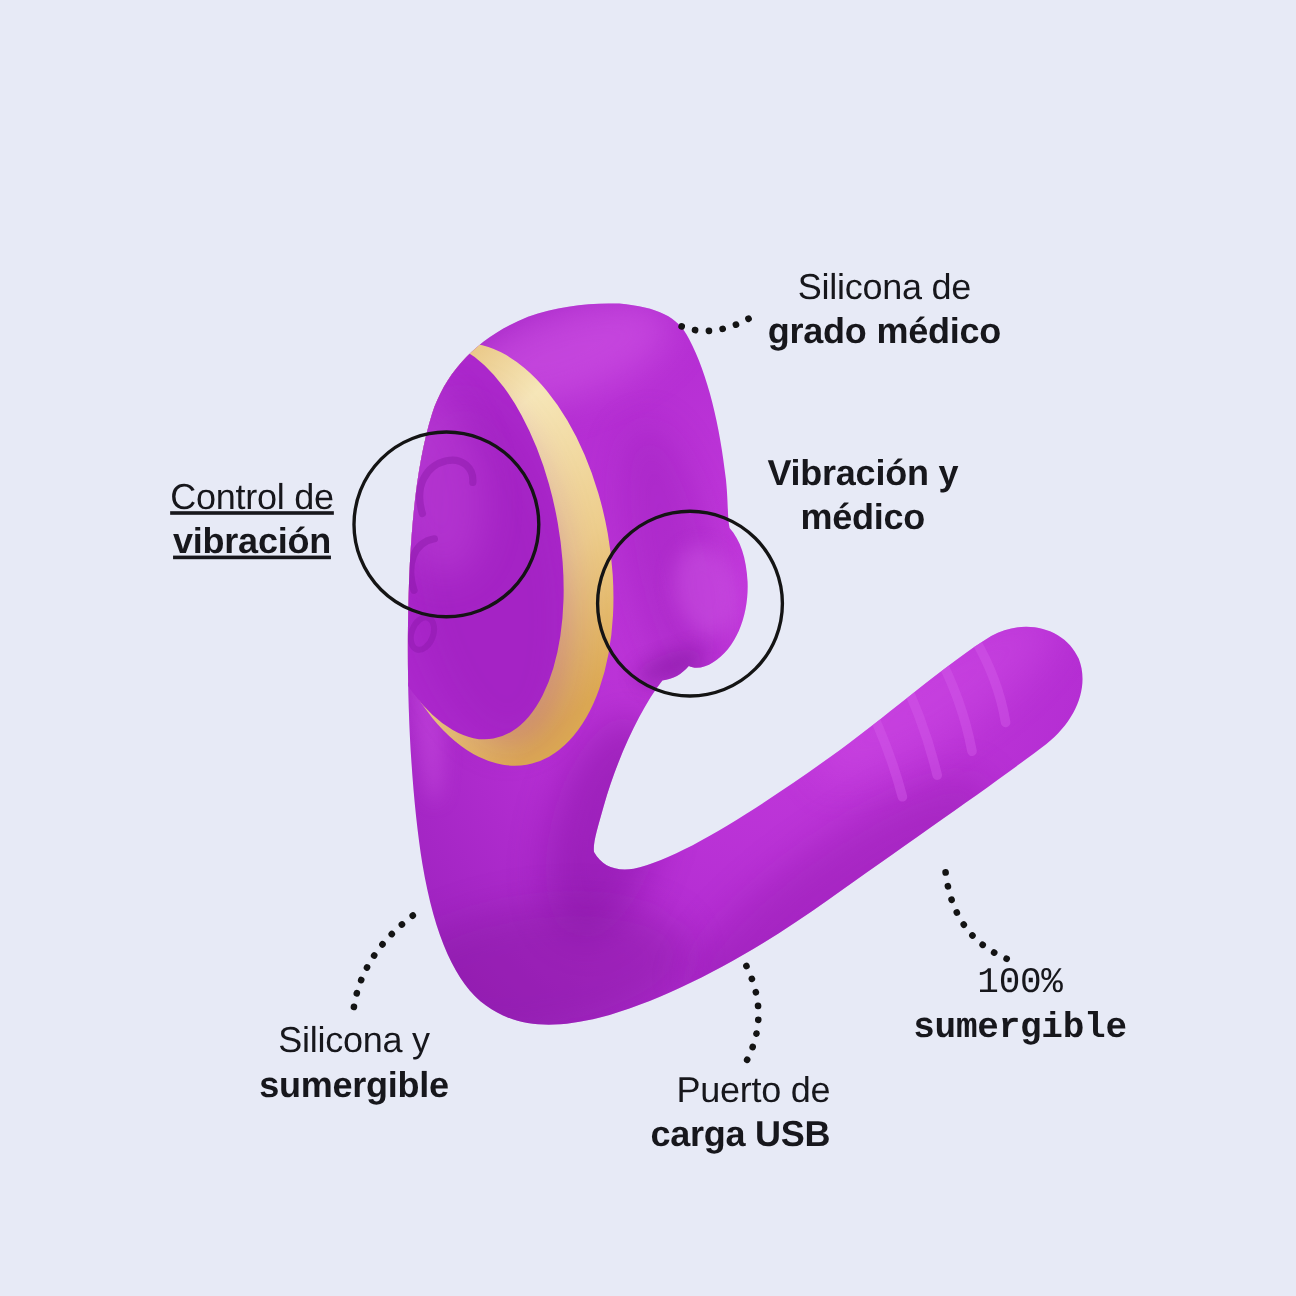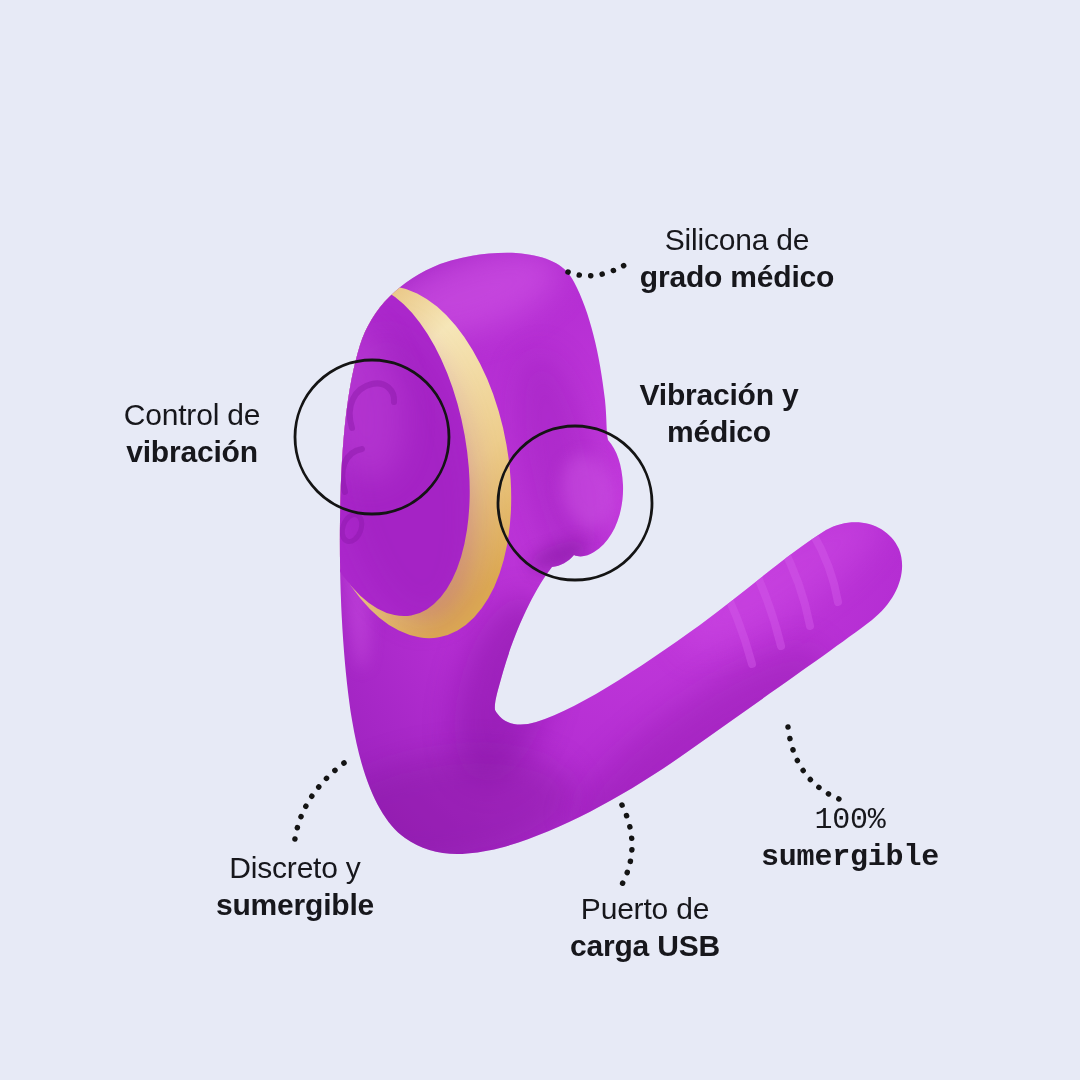--- a/index.html
+++ b/index.html
@@ -27,24 +27,24 @@
     line-height: 37px;
     letter-spacing: -0.2px;
     color: #17171C;
     white-space: nowrap;
   }
   .label span { display: block; }
   .label .l2 { font-weight: bold; }
   .label.bold-all .l1 { font-weight: bold; }
   
   #lbl-material   { left: 737px; top: 221px; }
-  #lbl-control    { left: 192px; top: 396px; }
+  #lbl-control    { left: 210px; top: 396px; text-decoration: underline; }
   #lbl-suction    { left: 719px; top: 376px; }
   #lbl-discreet   { left: 295px; top: 849px; }
-  #lbl-charging   { left: 645px; top: 890px; }
+  #lbl-charging   { left: 617px; top: 890px; text-align: right; }
   #lbl-waterproof { left: 850px; top: 802px; font-family: Liberation Mono, monospace; }
 </style>
 </head>
 <body>
 
 <div id="stage">
 
   <svg id="artwork" width="1080" height="1080" viewBox="0 0 1080 1080">
     <defs>
       <radialGradient id="bodyGrad" cx="58%" cy="45%" r="78%">
@@ -166,21 +166,21 @@
     <span class="l1">Control de</span>
     <span class="l2">vibración</span>
   </div>
 
   <div class="label bold-all" id="lbl-suction">
     <span class="l1">Vibración y</span>
     <span class="l2">médico</span>
   </div>
 
   <div class="label" id="lbl-discreet">
-    <span class="l1">Discreto y</span>
+    <span class="l1">Silicona y</span>
     <span class="l2">sumergible</span>
   </div>
 
   <div class="label" id="lbl-charging">
     <span class="l1">Puerto de</span>
     <span class="l2">carga USB</span>
   </div>
 
   <div class="label" id="lbl-waterproof">
     <span class="l1">100%</span>

